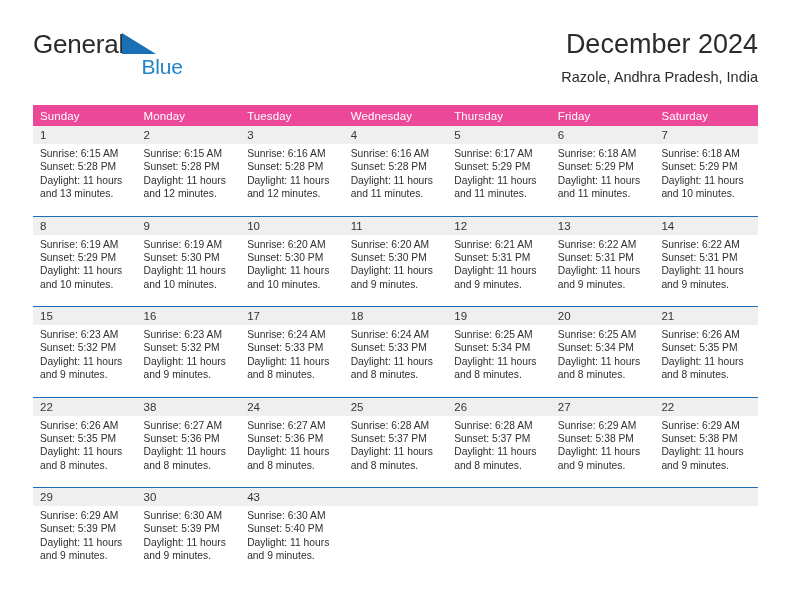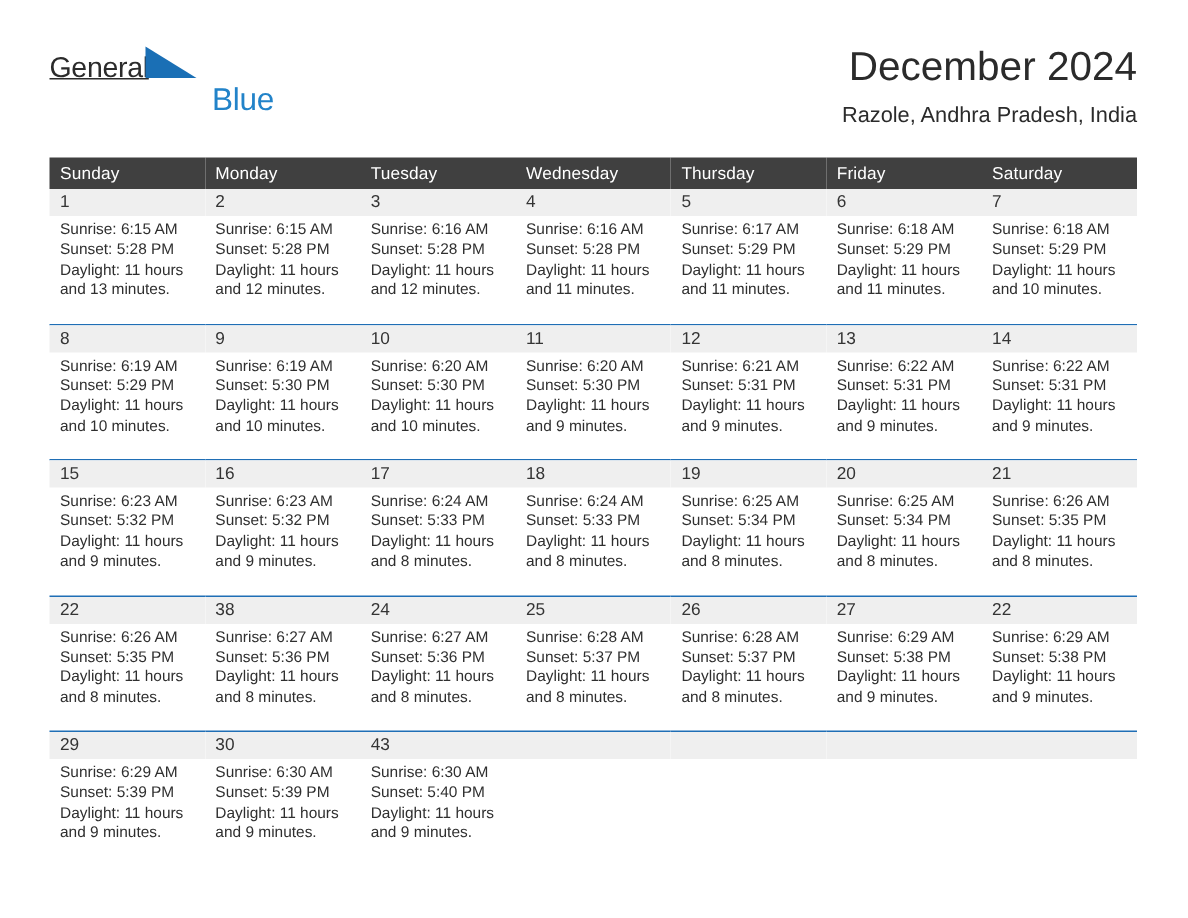--- a/index.html
+++ b/index.html
@@ -33,25 +33,24 @@
     width: 200px;
     height: 56px;
   }
   .logo-row1 {
     position: relative;
     height: 26px;
     line-height: 26px;
     white-space: nowrap;
   }
   .logo-general {
-    font-size: 19px;
+    font-size: 26px;
     color: #2b2b2b;
     letter-spacing: -0.2px;
     font-family: "Liberation Sans", sans-serif;
-    text-decoration: underline;
   }
   .logo-tri {
     display: inline-block;
     vertical-align: -1px;
     margin-left: -2px;
     width: 0;
     height: 0;
     border-left: 34px solid #1a6fb5;
     border-top: 21px solid transparent;
   }
@@ -96,21 +95,21 @@
     width: 725px;
   }
   .cal-table {
     width: 725px;
     border-collapse: collapse;
     table-layout: fixed;
   }
   .cal-table col { width: 103.57px; }
 
   thead th {
-    background: #404040;
+    background: #ec4899;
     color: #ffffff;
     font-size: 11.5px;
     font-weight: normal;
     text-align: left;
     padding: 4px 0 4px 7px;
     height: 21px;
     vertical-align: middle;
     letter-spacing: 0.1px;
   }
 

